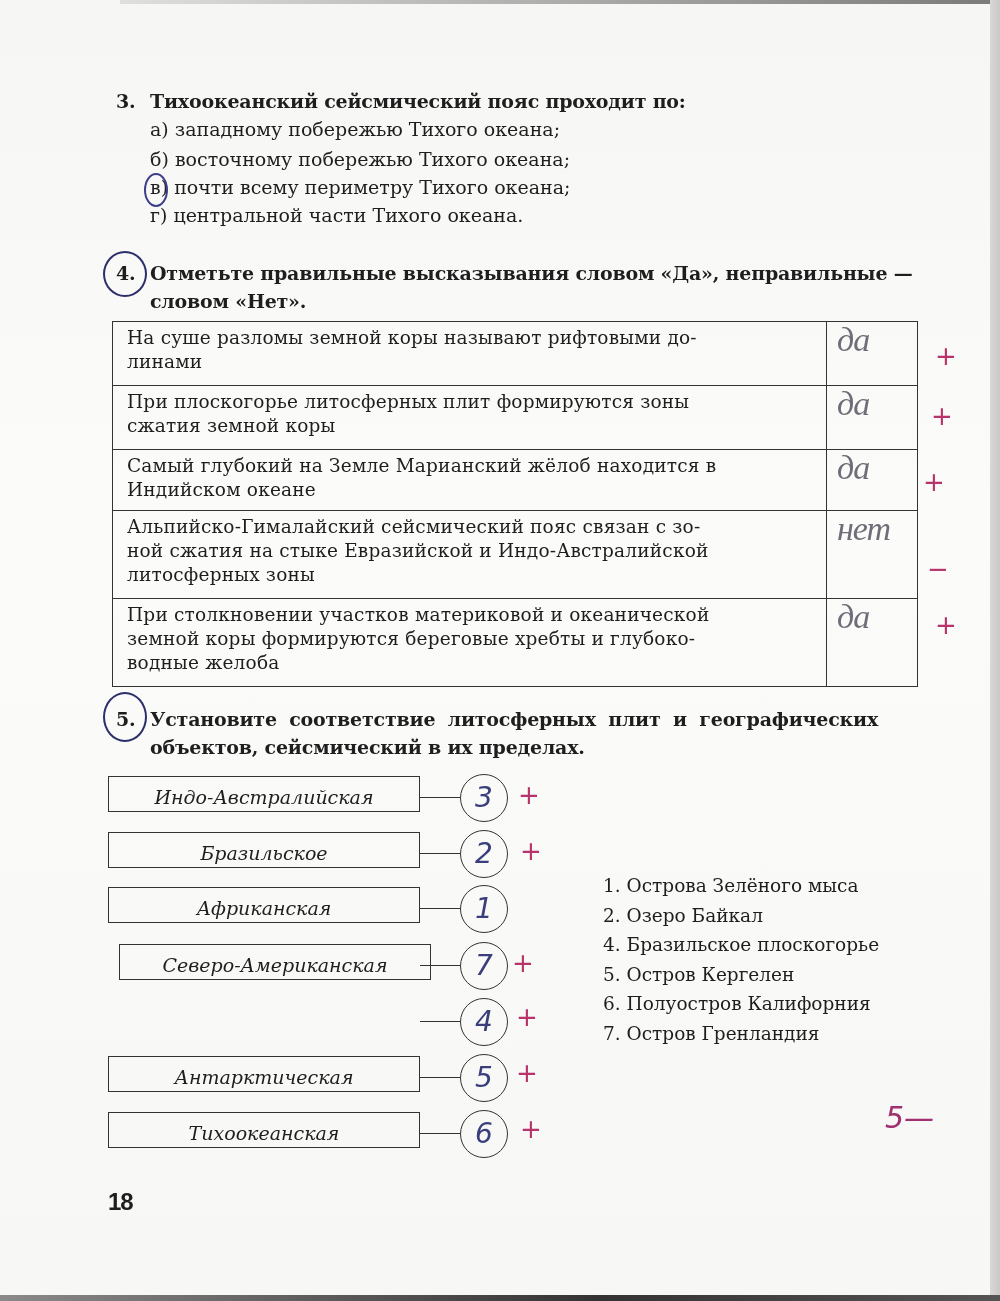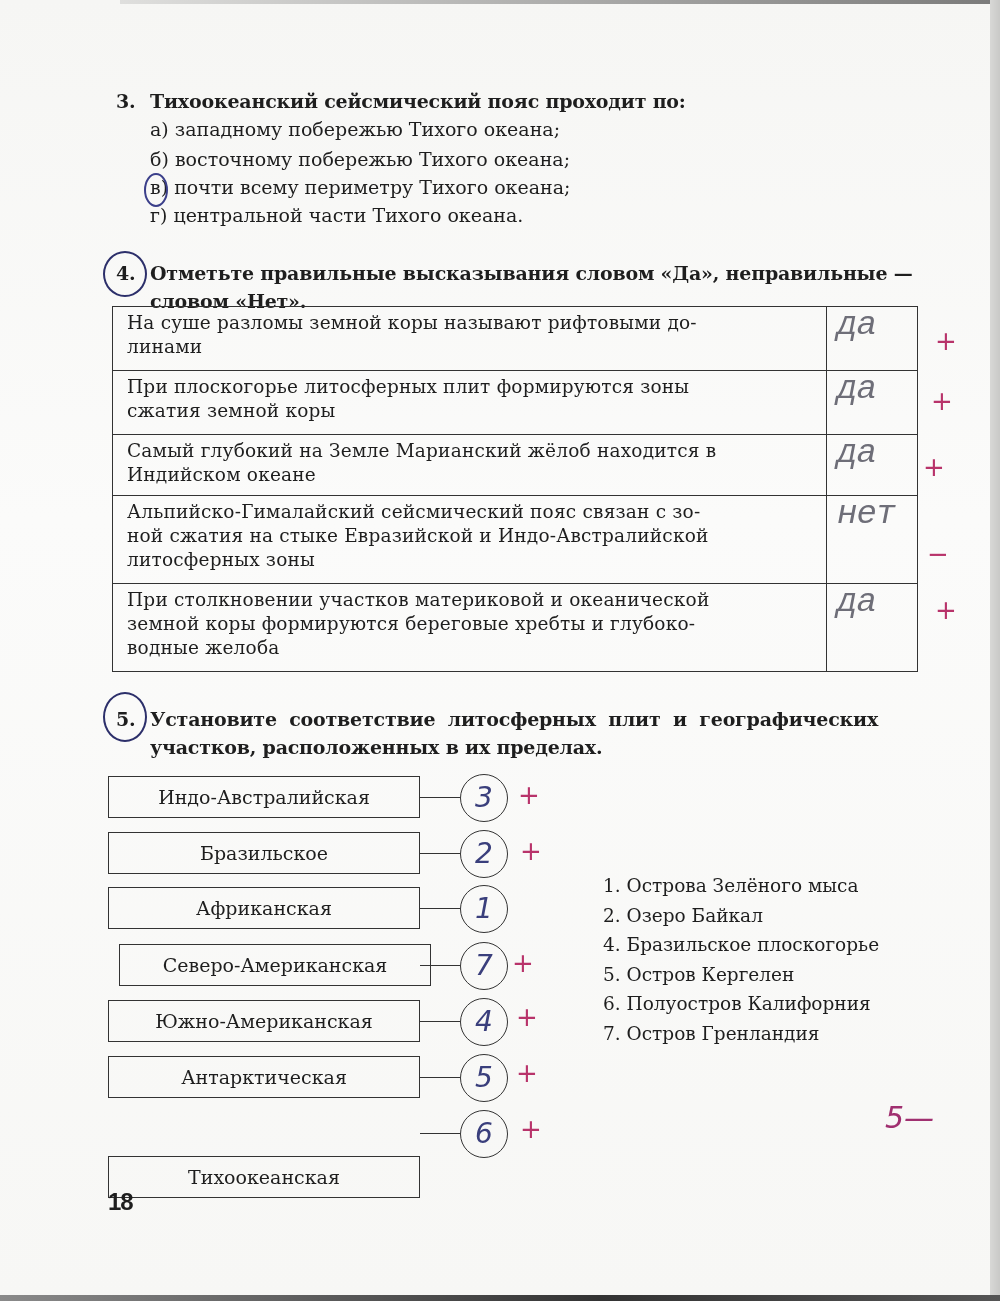--- a/index.html
+++ b/index.html
@@ -16,27 +16,27 @@
   .top-shadow { position: absolute; left: 120px; top: 0; width: 880px; height: 4px; background: linear-gradient(90deg, rgba(90,90,90,0.15), rgba(40,40,40,0.6)); }
   .right-edge { position: absolute; right: 0; top: 0; width: 10px; height: 1301px; background: linear-gradient(90deg, #d8d8d6, #c9c9c7); }
   .bottom-edge { position: absolute; left: 0; bottom: 0; width: 1000px; height: 6px; background: linear-gradient(90deg, #8a8a8a, #333 60%, #555); }
 
   .q-title { position: absolute; font-weight: bold; font-size: 19px; line-height: 27px; letter-spacing: -0.2px; }
   .q-num { display: inline-block; width: 34px; }
   .opt { position: absolute; left: 150px; font-size: 19px; line-height: 27px; }
 
   .circle-mark { position: absolute; border: 2px solid #3b3f8a; border-radius: 50%; }
 
-  table.yn { position: absolute; left: 112px; top: 306px; width: 806px; border-collapse: collapse; }
+  table.yn { position: absolute; left: 112px; top: 321px; width: 806px; border-collapse: collapse; }
   table.yn td { border: 1.6px solid #333; vertical-align: top; font-size: 18.5px; line-height: 24px; padding: 4px 14px 3px 14px; letter-spacing: 0.2px; }
   table.yn td.ans { width: 90px; padding: 0; position: relative; }
-  .hand { font-family: Liberation Mono, monospace; font-style: italic; color: #6e6e78; font-size: 34px; position: absolute; left: 10px; top: 6px; letter-spacing: -1px; }
+  .hand { font-family: Liberation Serif, serif; font-style: italic; color: #6e6e78; font-size: 34px; position: absolute; left: 10px; top: 6px; letter-spacing: -1px; }
   .check { position: absolute; color: #b8336a; font-family: "DejaVu Sans", sans-serif; font-size: 26px; }
 
-  .plate { position: absolute; left: 108px; width: 312px; height: 42px; border: 1.6px solid #333; box-sizing: border-box; text-align: center; font-size: 19px; line-height: 40px; background: transparent; }
+  .plate { position: absolute; left: 108px; width: 312px; height: 36px; border: 1.6px solid #333; box-sizing: border-box; text-align: center; font-size: 19px; line-height: 40px; background: transparent; font-style: italic; }
   .connector { position: absolute; left: 420px; width: 40px; height: 0; border-top: 1.6px solid #333; }
   .num-circle { position: absolute; left: 460px; width: 48px; height: 48px; border: 1.6px solid #333; border-radius: 50%; box-sizing: border-box; text-align: center; line-height: 46px; font-family: "DejaVu Sans", sans-serif; font-style: italic; color: #3a3f7c; font-size: 28px; }
   .objects { position: absolute; left: 603px; top: 871px; font-size: 18.5px; line-height: 29.5px; }
   .page-num { position: absolute; left: 108px; top: 1188px; font-family: "Liberation Sans", sans-serif; font-weight: bold; font-size: 24px; letter-spacing: -1px; }
   .score { position: absolute; left: 885px; top: 1100px; color: #a03070; font-family: "DejaVu Sans", sans-serif; font-style: italic; font-size: 30px; }
 </style>
 </head>
 <body>
 
 <div class="page">
@@ -111,52 +111,51 @@
             <span class="check" style="left:108px; top:14px;">+</span>
           </td>
     </tr>
   </tbody>
     </table>
 
   <div class="circle-mark" style="left:103px; top:692px; width:40px; height:46px; border-color:#2c2f6a;"></div>
   <div class="q-title" style="left:116px; top:706px; word-spacing:6px;">
     <span class="q-num">5.</span><span>Установите соответствие литосферных плит и географических</span>
   </div>
-  <div class="q-title" style="left:150px; top:734px;">участков, расположенных в их пределах.</div>
+  <div class="q-title" style="left:150px; top:734px;">объектов, сейсмический в их пределах.</div>
 
   <div class="plate" style="top:776px;">Индо-Австралийская</div>
   <div class="connector" style="top:797px;"></div>
   <div class="num-circle" style="top:774px;">3</div>
   <span class="check" style="left:518px; top:780px;">+</span>
 
   <div class="plate" style="top:832px;">Бразильское</div>
   <div class="connector" style="top:853px;"></div>
   <div class="num-circle" style="top:830px;">2</div>
   <span class="check" style="left:520px; top:836px;">+</span>
 
   <div class="plate" style="top:887px;">Африканская</div>
   <div class="connector" style="top:908px;"></div>
   <div class="num-circle" style="top:885px;">1</div>
 
   <div class="plate" style="top:944px;margin-left:11px;">Северо-Американская</div>
   <div class="connector" style="top:965px;"></div>
   <div class="num-circle" style="top:942px;">7</div>
   <span class="check" style="left:512px; top:948px;">+</span>
 
-  <div class="plate" style="top:1000px;">Южно-Американская</div>
   <div class="connector" style="top:1021px;"></div>
   <div class="num-circle" style="top:998px;">4</div>
   <span class="check" style="left:516px; top:1002px;">+</span>
 
   <div class="plate" style="top:1056px;">Антарктическая</div>
   <div class="connector" style="top:1077px;"></div>
   <div class="num-circle" style="top:1054px;">5</div>
   <span class="check" style="left:516px; top:1058px;">+</span>
 
-  <div class="plate" style="top:1156px;">Тихоокеанская</div>
+  <div class="plate" style="top:1112px;">Тихоокеанская</div>
   <div class="connector" style="top:1133px;"></div>
   <div class="num-circle" style="top:1110px;">6</div>
   <span class="check" style="left:520px; top:1114px;">+</span>
 
   <div class="objects">
     <div>1. Острова Зелёного мыса</div>
     <div>2. Озеро Байкал</div>
     <div>4. Бразильское плоскогорье</div>
     <div>5. Остров Кергелен</div>
     <div>6. Полуостров Калифорния</div>

